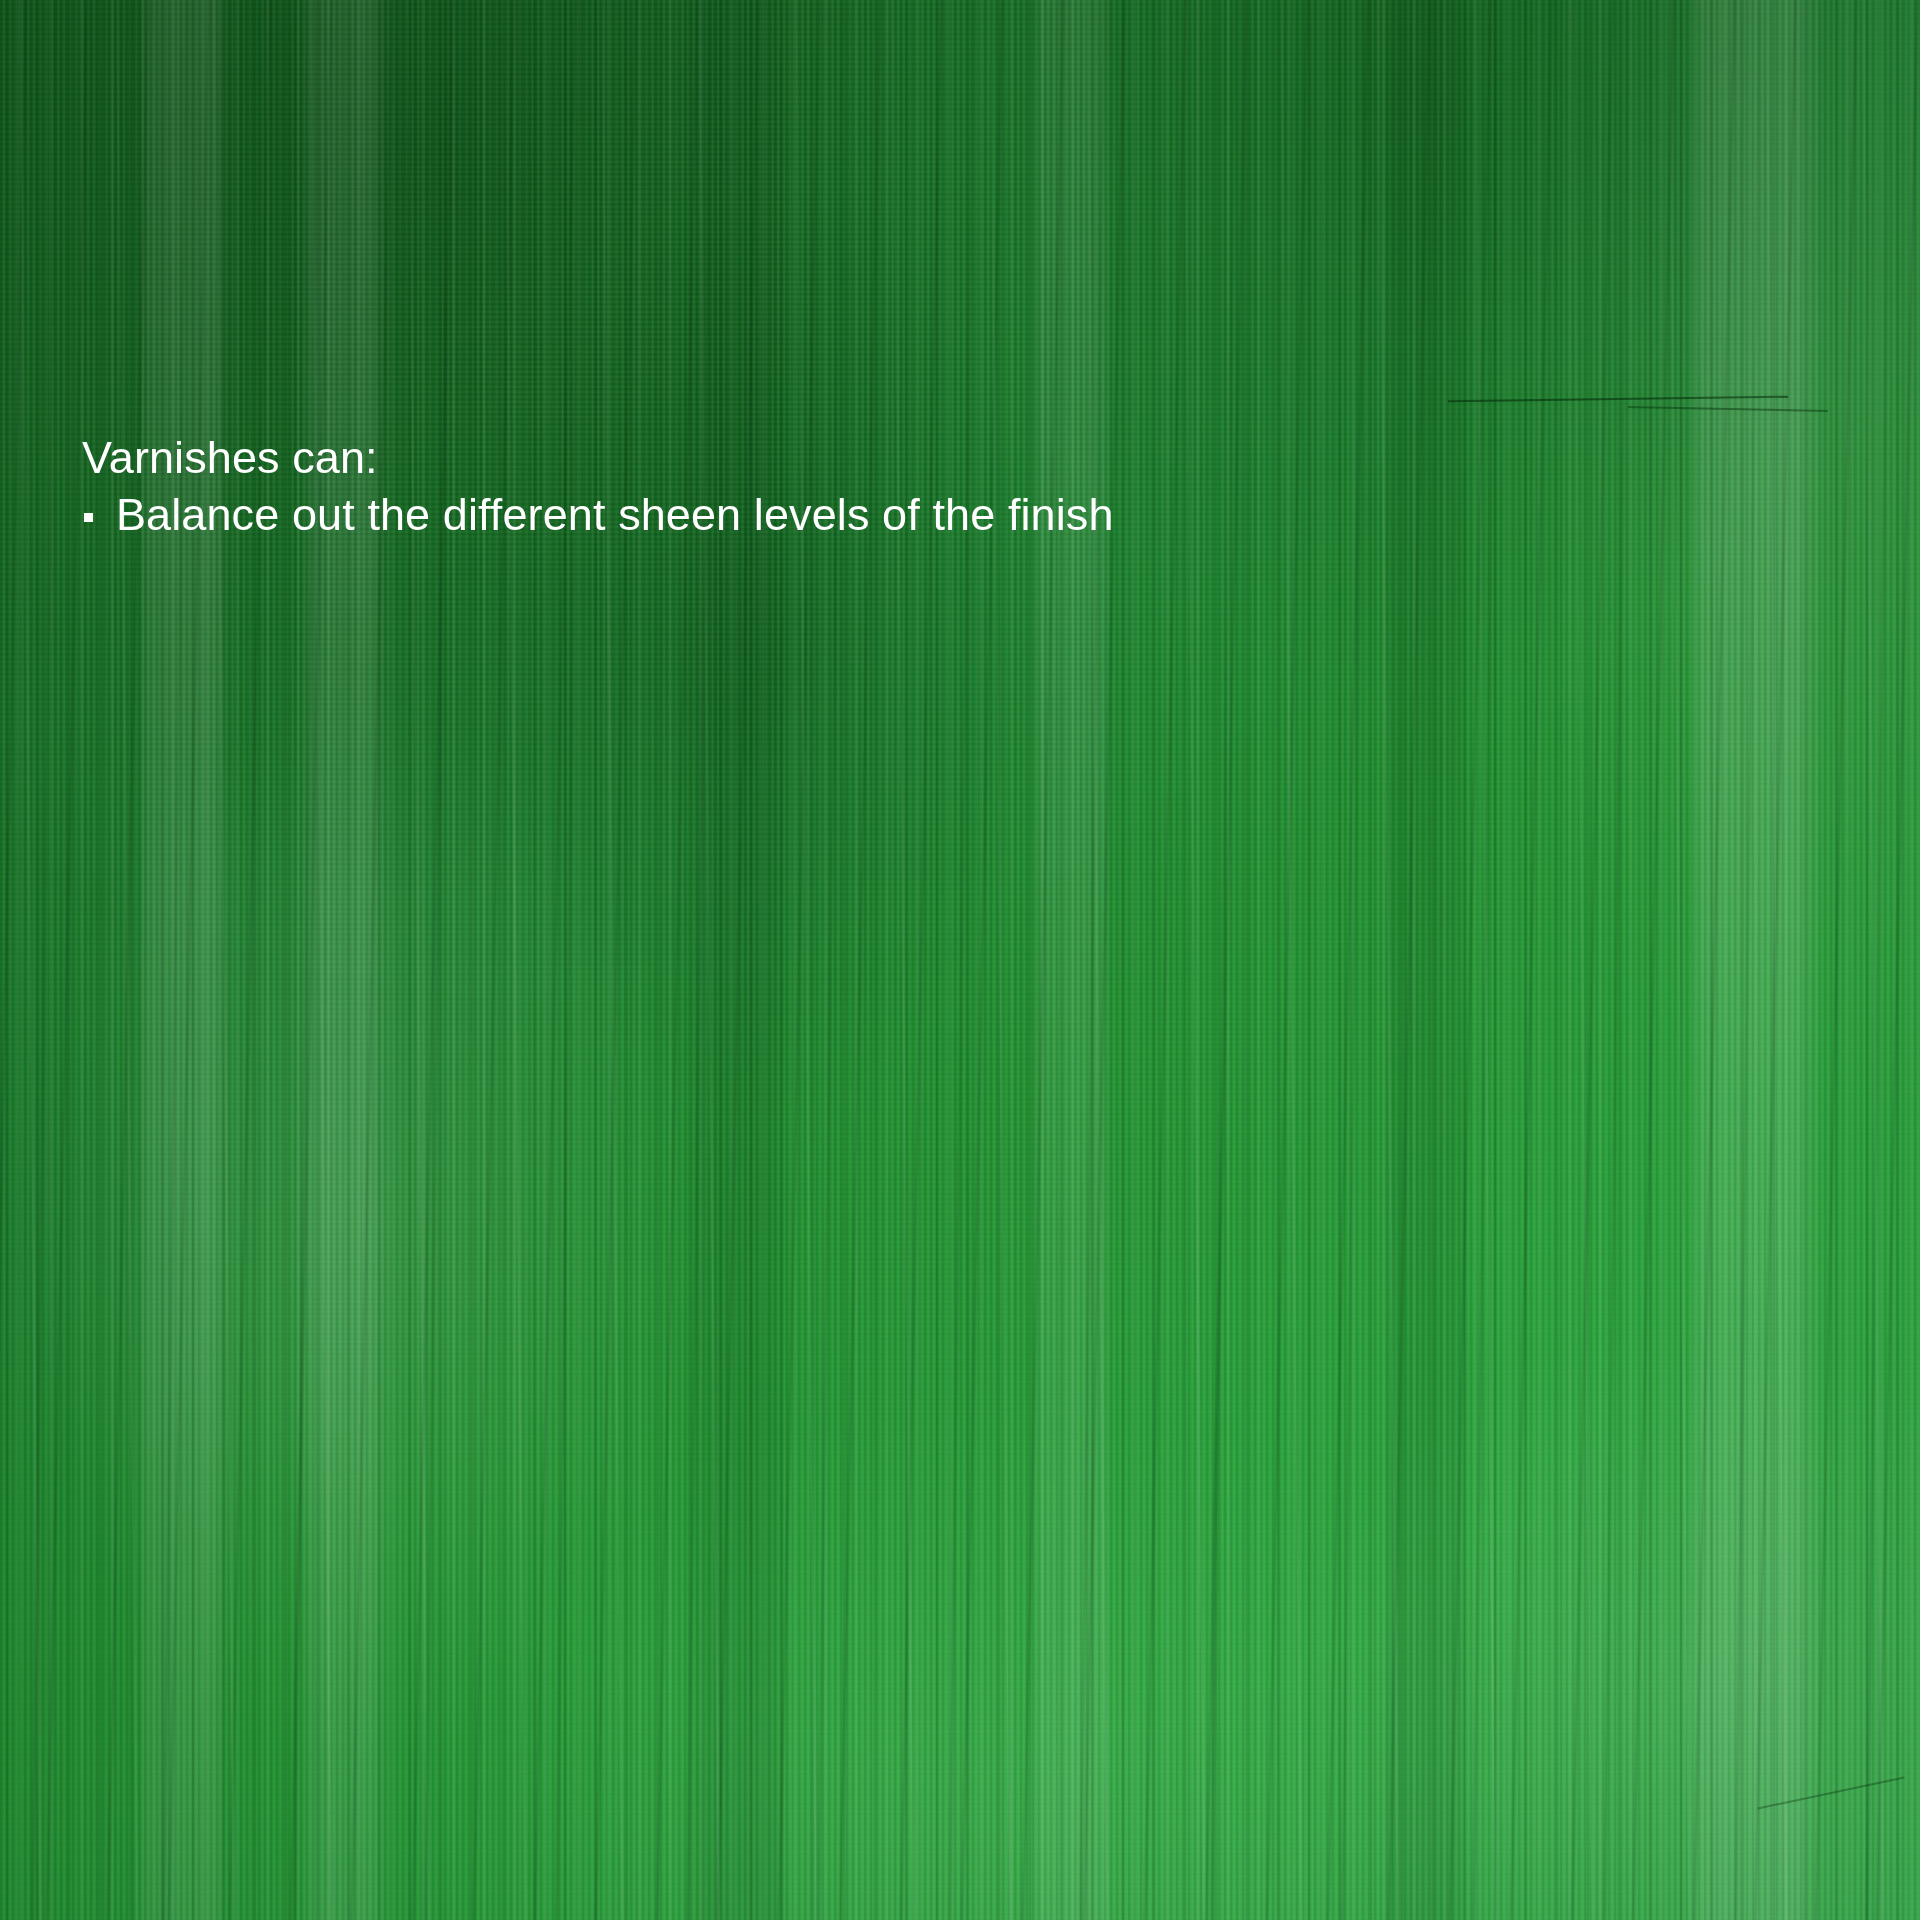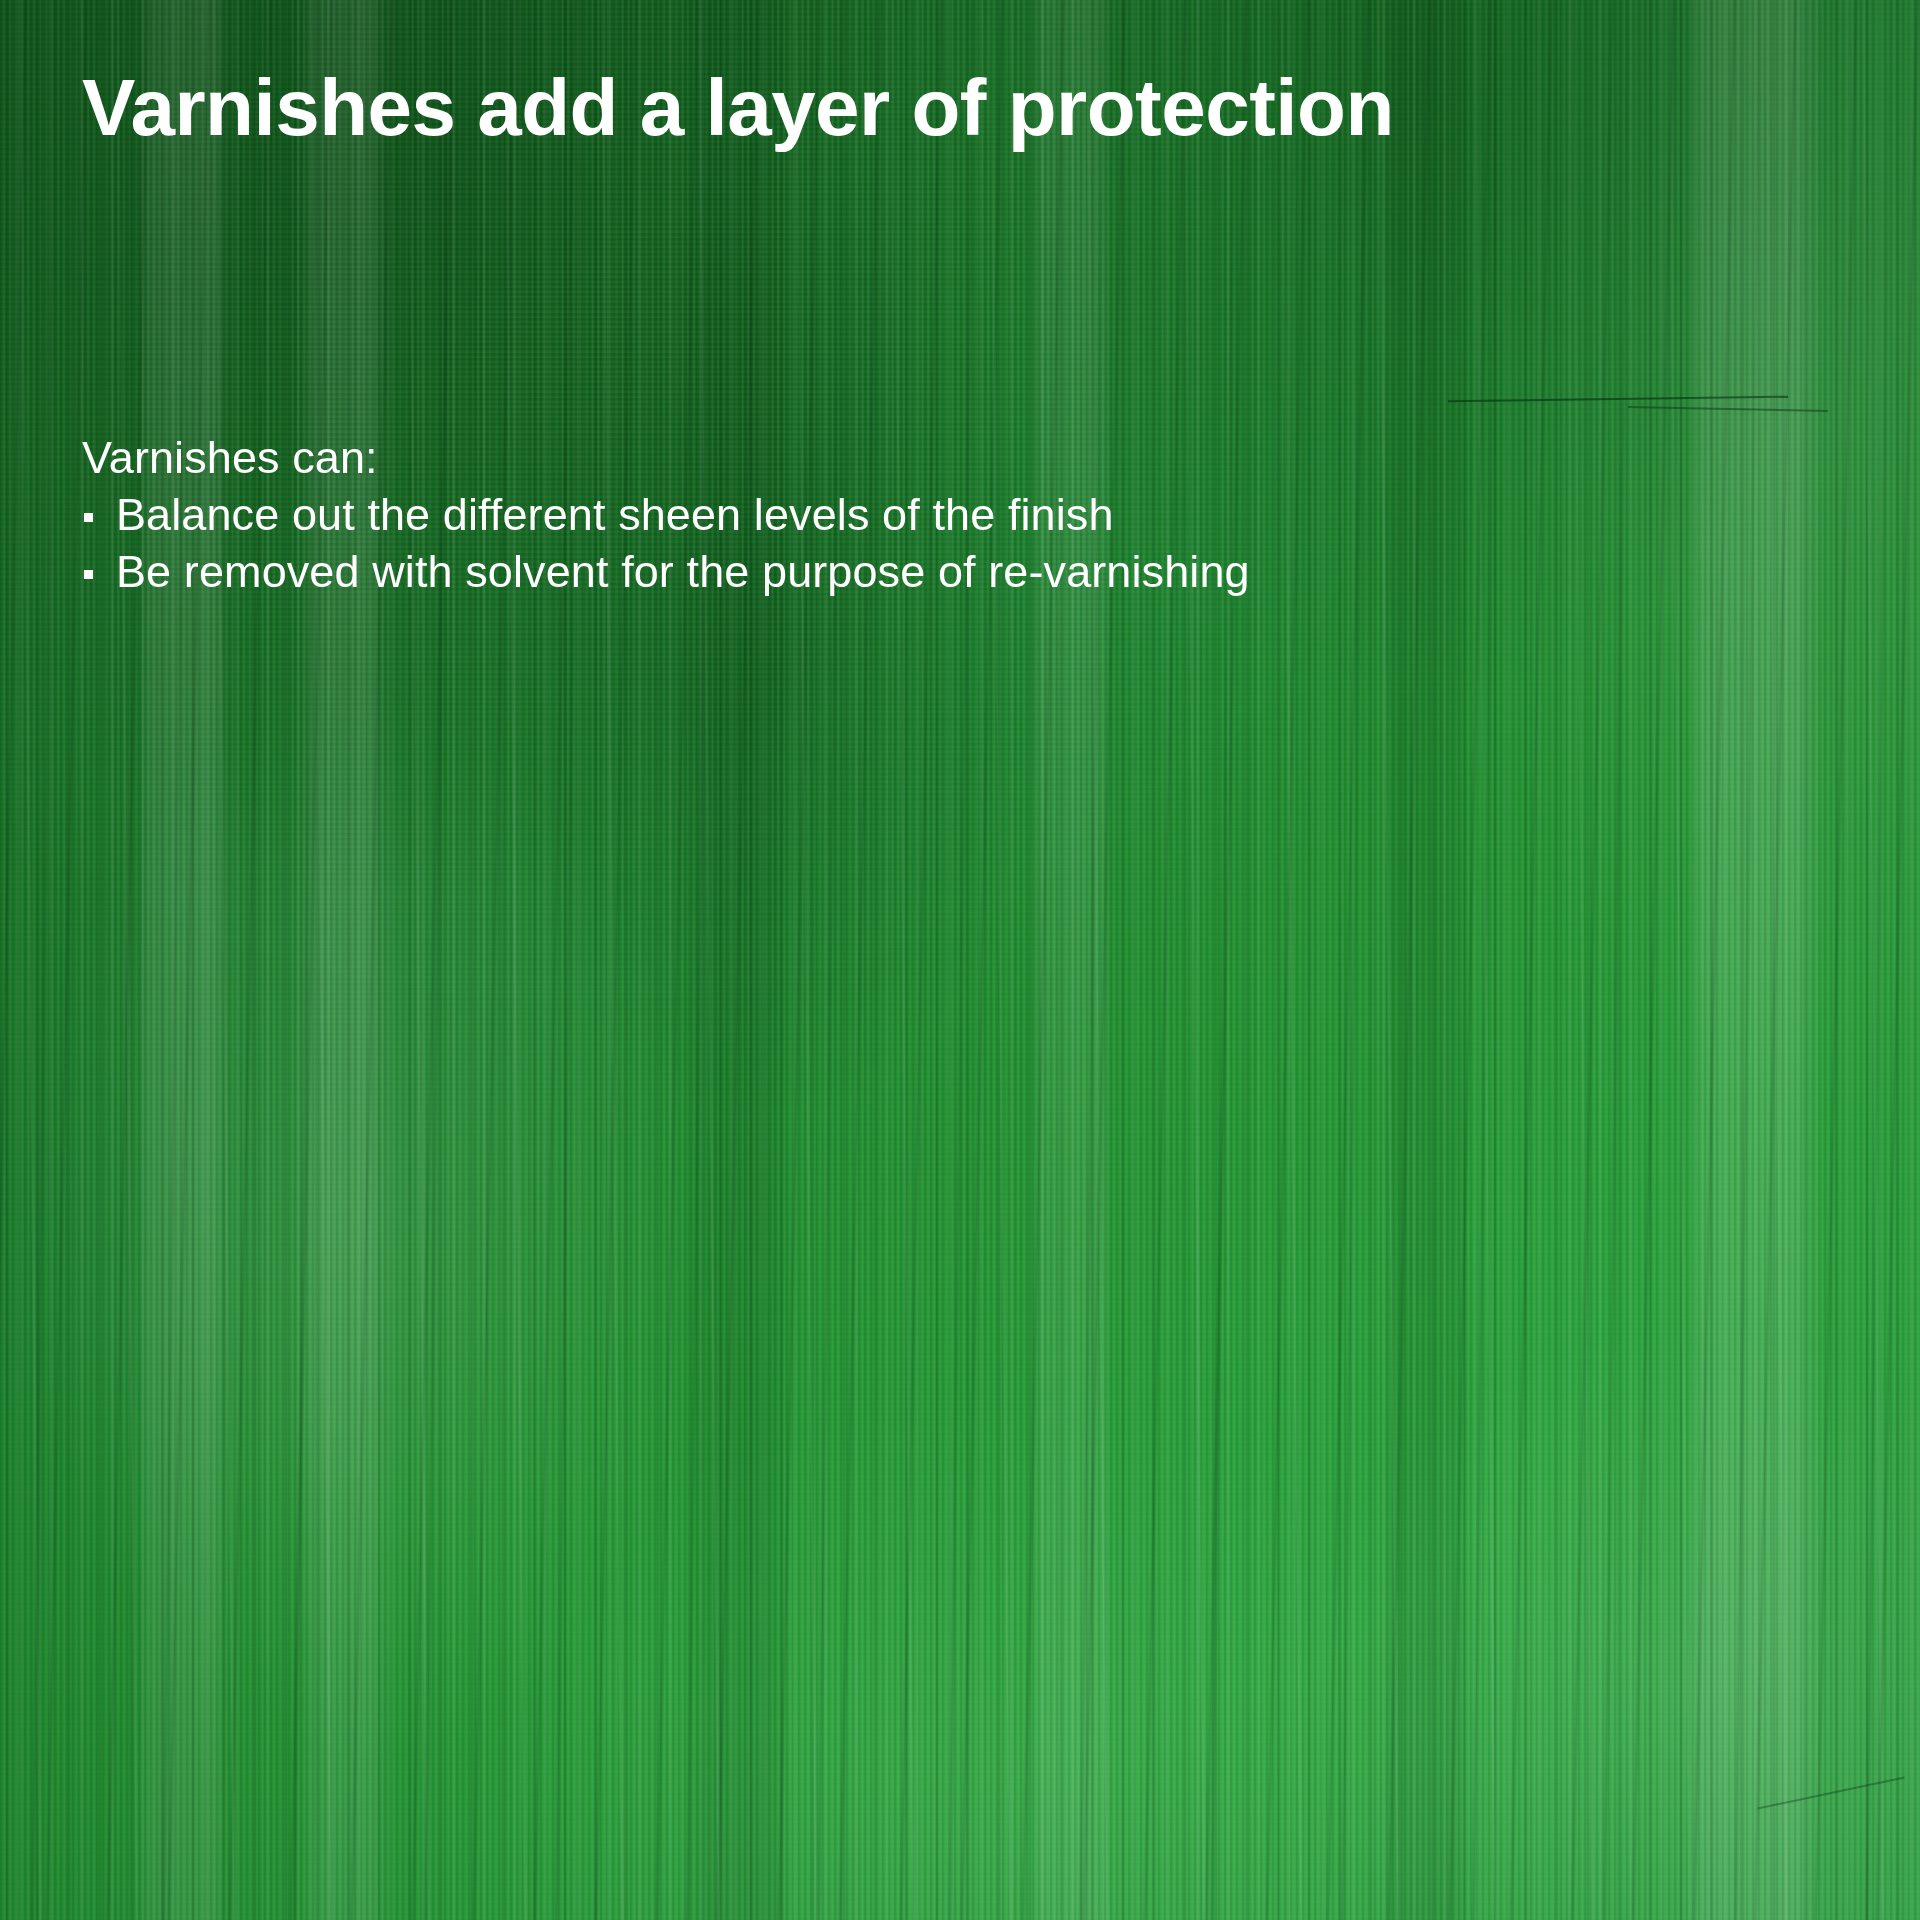--- a/index.html
+++ b/index.html
@@ -251,38 +251,33 @@
   <div class="bg-layer" id="bg-weave-h"></div>
   <div class="bg-layer" id="bg-weave-v"></div>
   <div class="bg-layer" id="bg-impasto"></div>
   <div class="crack" id="crack-1"></div>
   <div class="crack" id="crack-2"></div>
   <div class="crack" id="crack-3"></div>
   <div class="bg-layer" id="bg-vignette"></div>
 
   <div id="content">
 
-    <h1 id="title">Varnishes add a layer of protection</h1>
 
     <div id="body-block">
 
 
       <div class="para-gap"></div>
 
       <p class="para">Varnishes can:</p>
 
       <ul class="bullet-list">
         <li class="bullet-item">
           <span class="bullet-marker"></span>
           <span>Balance out the different sheen levels of the finish</span>
         </li>
-        <li class="bullet-item">
-          <span class="bullet-marker"></span>
-          <span>Be removed with solvent for the purpose of re-varnishing</span>
-        </li>
       </ul>
 
       <div class="para-gap"></div>
 
 
     </div>
   </div>
 </div>
 
 </body></html>

